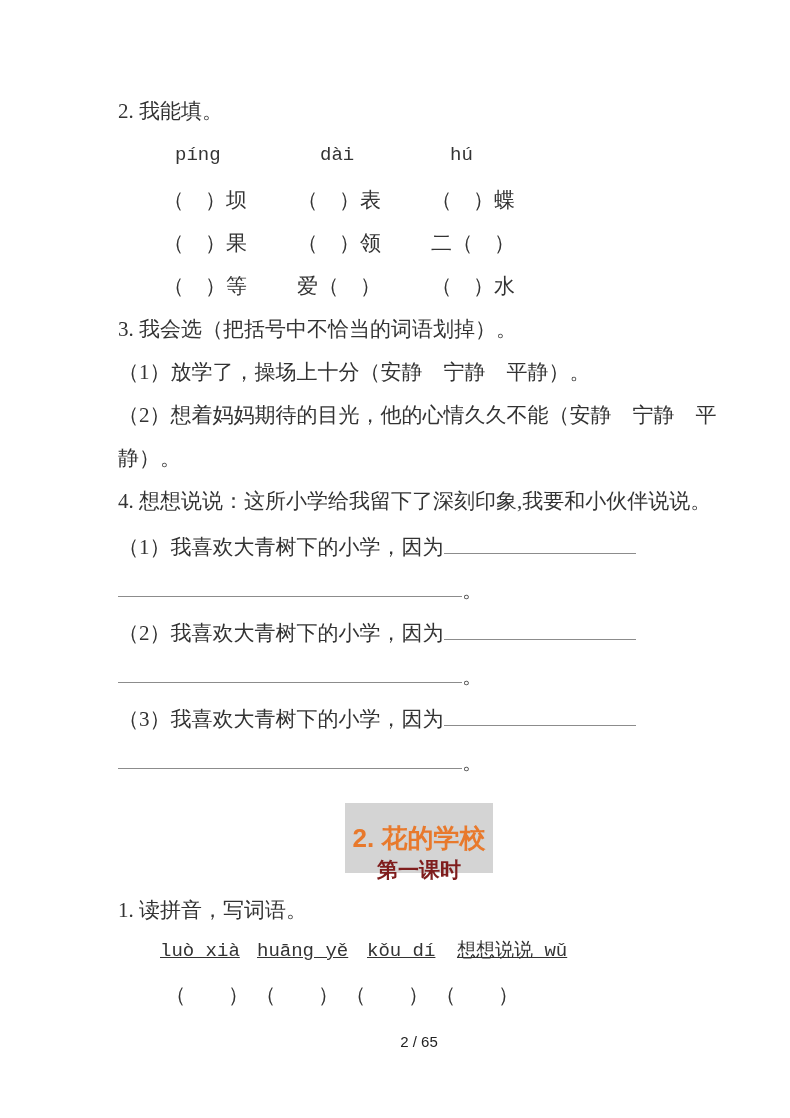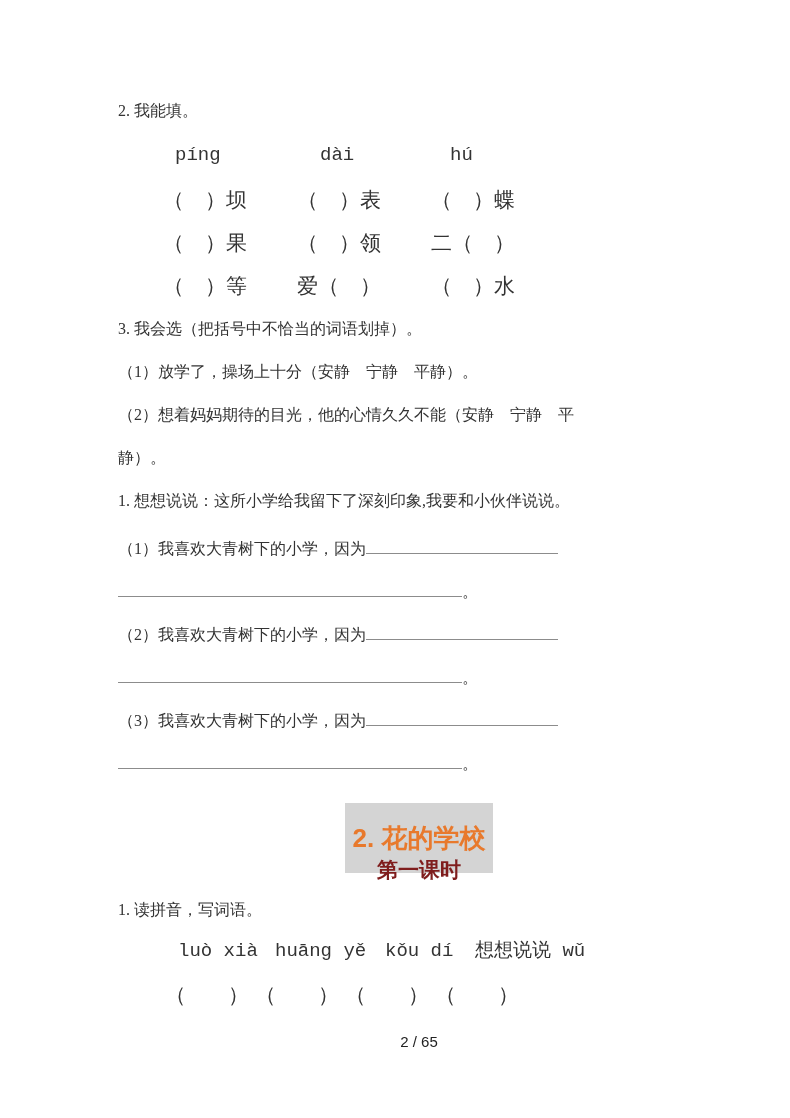--- a/index.html
+++ b/index.html
@@ -10,21 +10,21 @@
     background: #ffffff;
     font-family: "Liberation Serif", "DejaVu Serif", serif;
     color: #333333;
     overflow: hidden;
     box-sizing: border-box;
     padding: 96px 70px 0 118px;
   }
   .line {
     height: 30px;
     line-height: 30px;
-    font-size: 16px;
+    font-size: 21px;
     white-space: nowrap;
     margin-top: 13px;
   }
   .first-line { margin-top: 0; }
   .pinyin-row {
     display: flex;
     height: 26px;
     line-height: 26px;
     font-size: 19px;
     font-family: "Liberation Mono", "DejaVu Sans Mono", monospace;
@@ -66,21 +66,21 @@
   .session-heading {
     margin-top: 14px;
     text-align: center;
     font-size: 21px;
     font-weight: bold;
     color: #7f1d1d;
     height: 30px;
     line-height: 30px;
   }
   .q1-label { margin-top: 10px; }
-  .pinyin-row-2 { margin-top: 13px; margin-left: 60px; }
+  .pinyin-row-2 { margin-top: 13px; margin-left: 42px; text-decoration: underline; }
   .pinyin-row-2 .py-cell:nth-child(1) { width: 97px; }
   .pinyin-row-2 .py-cell:nth-child(2) { width: 110px; }
   .pinyin-row-2 .py-cell:nth-child(3) { width: 90px; }
   .q1-fill { margin-top: 16px; margin-left: 47px; }
   .q1-fill .fill-cell { width: 90px; }
   .footer {
     margin-top: 22px;
     text-align: center;
     font-family: "Liberation Sans", "DejaVu Sans", sans-serif;
     font-size: 15px;
@@ -116,21 +116,21 @@
     <span class="fill-cell">（　）等</span>
     <span class="fill-cell">爱（　）</span>
     <span class="fill-cell">（　）水</span>
   </div>
 
   <div class="line">3. 我会选（把括号中不恰当的词语划掉）。</div>
   <div class="line">（1）放学了，操场上十分（安静　宁静　平静）。</div>
   <div class="line">（2）想着妈妈期待的目光，他的心情久久不能（安静　宁静　平</div>
   <div class="line">静）。</div>
 
-  <div class="line">1. 想想说说：这所小学给我留下了深刻印象,我要和小伙伴说说。</div>
+  <div class="line">4. 想想说说：这所小学给我留下了深刻印象,我要和小伙伴说说。</div>
 
   <div class="line">
     <span>（1）我喜欢大青树下的小学，因为</span><span class="blank blank-after"></span>
   </div>
   <div class="line">
     <span class="blank blank-full"></span><span>。</span>
   </div>
 
   <div class="line">
     <span>（2）我喜欢大青树下的小学，因为</span><span class="blank blank-after"></span>

